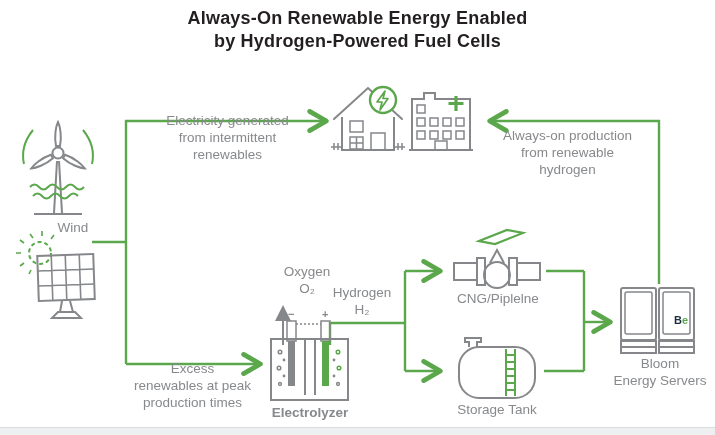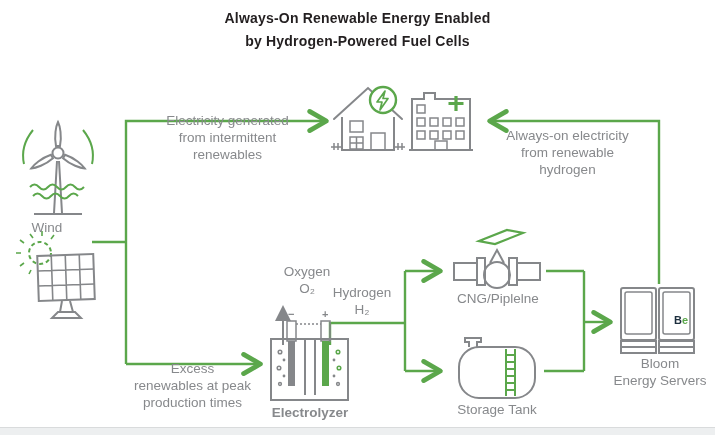--- a/index.html
+++ b/index.html
@@ -6,21 +6,21 @@
     --green:#5ba74b; --icon-gray:#85878a; --text-gray:#87898c;
     --title:#231f20; --bloom-b:#1c2e3d; --window-bar:#edeff0;
   }
   html,body{margin:0;padding:0;background:#fff;}
   .stage{
     position:relative;width:715px;height:435px;overflow:hidden;background:#fff;
     font-family:"Liberation Sans","DejaVu Sans",sans-serif;
   }
   .title{
     position:absolute;top:7px;left:0;width:100%;text-align:center;
-    font-weight:bold;font-size:14px;line-height:23px;color:var(--title);letter-spacing:.2px;
+    font-weight:bold;font-size:18px;line-height:23px;color:var(--title);letter-spacing:.2px;
   }
   .lbl{
     position:absolute;text-align:center;color:var(--text-gray);
     font-size:13.5px;line-height:17px;white-space:pre-line;
   }
   .diagram-svg{position:absolute;left:0;top:0;}
   .g-line{stroke:var(--green);stroke-width:2.4;fill:none;}
   .g-shape{stroke:var(--green);fill:none;}
   .gray{stroke:var(--icon-gray);fill:none;stroke-width:2;}
   .gray-thin{stroke:var(--icon-gray);fill:none;stroke-width:1.5;}
@@ -183,26 +183,26 @@
       <rect class="gray-thin" x="625" y="292" width="27" height="42" rx="2"></rect>
       <rect class="gray" x="621" y="341" width="35" height="6"></rect>
       <rect class="gray" x="621" y="347" width="35" height="6"></rect>
       <rect class="gray" x="659" y="288" width="35" height="52" rx="2"></rect>
       <rect class="gray-thin" x="663" y="292" width="27" height="42" rx="2"></rect>
       <rect class="gray" x="659" y="341" width="35" height="6"></rect>
       <rect class="gray" x="659" y="347" width="35" height="6"></rect>
     </g>
   </svg>
 
-  <div class="lbl" style="left:2px;top:219px;width:90px;">Wind</div>
+  <div class="lbl" style="left:28px;top:219px;width:90px;">Wind</div>
 
   <div class="lbl" style="left:125px;top:112px;width:205px;">Electricity generated
 from intermittent
 renewables</div>
-  <div class="lbl" style="left:465px;top:127px;width:205px;">Always-on electricity
+  <div class="lbl" style="left:465px;top:127px;width:205px;">Always-on production
 from renewable
 hydrogen</div>
   <div class="lbl" style="left:90px;top:360px;width:205px;">Excess
 renewables at peak
 production times</div>
 
   <div class="lbl" style="left:267px;top:263px;width:80px;">Oxygen
 O₂</div>
   <div class="lbl" style="left:322px;top:284px;width:80px;">Hydrogen
 H₂</div>

